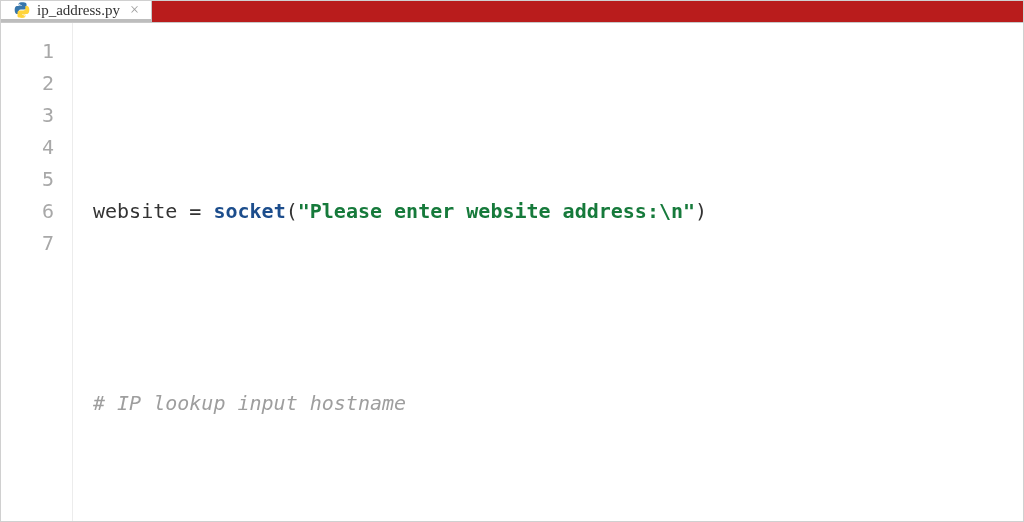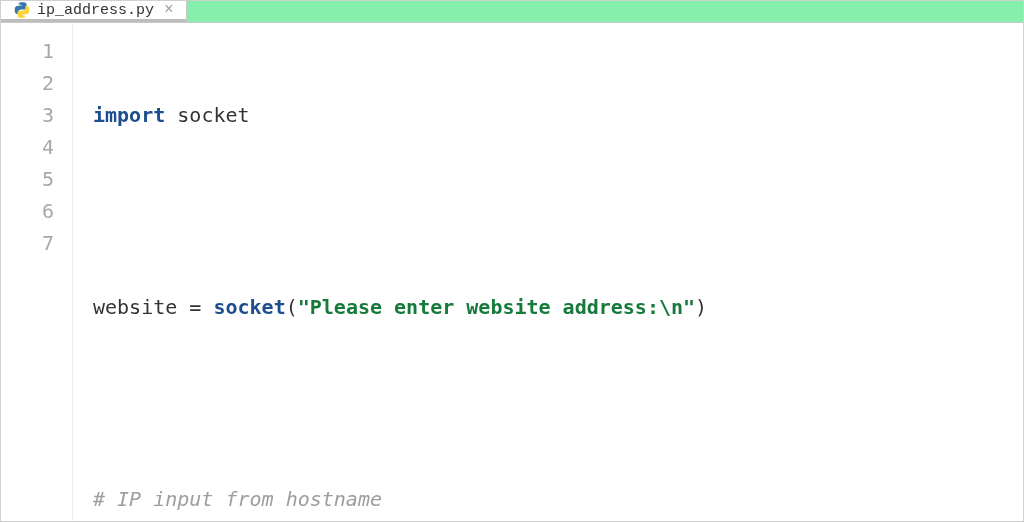--- a/index.html
+++ b/index.html
@@ -12,24 +12,24 @@
     height: 522px;
     overflow: hidden;
     border: 1px solid #d0d0d0;
     display: flex;
     flex-direction: column;
   }
   
   .tabbar {
     display: flex;
     align-items: flex-start;
-    background: #86efac;
+    background: #b91c1c;
     border-bottom: 1px solid #c8c8c8;
     height: 36px;
-    font-family: Liberation Mono, monospace;
+    font-family: Liberation Serif, serif;
     font-size: 15px;
   }
   .tab {
     display: flex;
     align-items: center;
     gap: 6px;
     padding: 0 12px;
     background: #fff;
     border-right: 1px solid #c8c8c8;
     border-bottom: 3px solid #bdbdbd;
@@ -114,25 +114,24 @@
   <div class="gutter">
     <div>1</div>
     <div>2</div>
     <div>3</div>
     <div>4</div>
     <div>5</div>
     <div>6</div>
     <div>7</div>
   </div>
   <div class="code">
-    <div class="line"><span class="kw">import</span> <span class="mod">socket</span></div>
     <div class="line"></div>
     <div class="line"><span>website</span><span class="op"> = </span><span class="kw">socket</span><span>(</span><span class="str">"Please enter website address:\n"</span><span>)</span></div>
     <div class="line"></div>
-    <div class="line"><span class="cmnt"># IP input from hostname</span></div>
+    <div class="line"><span class="cmnt"># IP lookup input hostname</span></div>
     
     
   </div>
 </div>
 
 <div class="runpanel">
 
   <div class="run-body">
     
     

